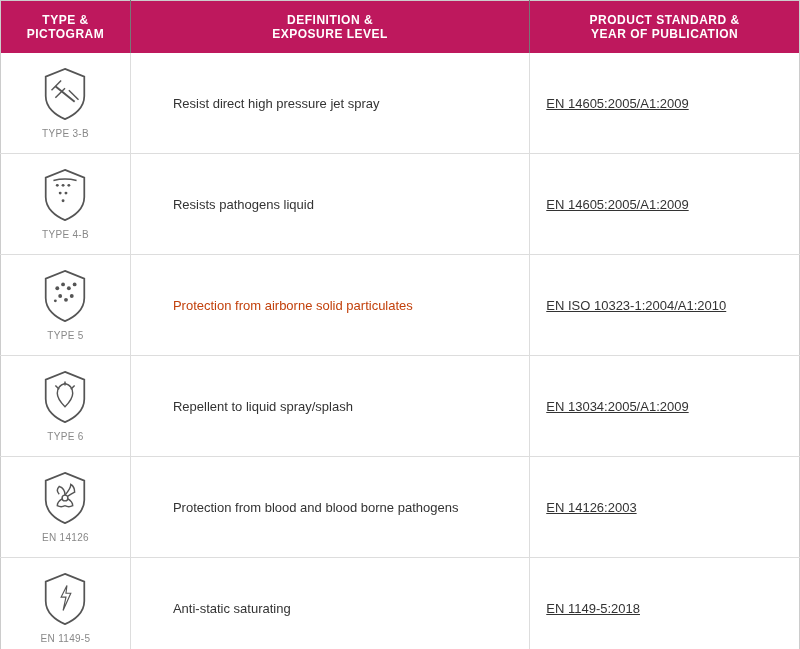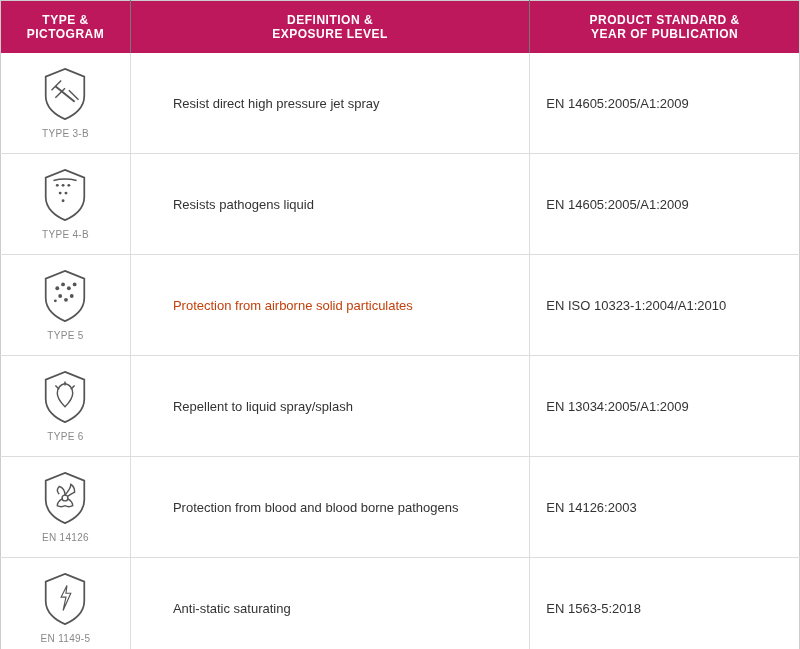--- a/index.html
+++ b/index.html
@@ -50,20 +50,21 @@
     }
 
     td.def-col {
       width: 400px;
       border-right: 1px solid #ddd;
       padding-left: 42px;
     }
 
     td.std-col {
       width: 270px;
+      text-decoration: underline;
     }
 
     .type-label {
       font-size: 10px;
       color: #888;
       margin-top: 4px;
       font-weight: normal;
       text-transform: uppercase;
       letter-spacing: 0.3px;
     }
@@ -198,16 +199,16 @@
     <span><svg class="shield" viewBox="0 0 48 56" xmlns="http://www.w3.org/2000/svg">
     <path d="M24 2 L44 10 L44 30 C44 42 34 50 24 54 C14 50 4 42 4 30 L4 10 Z" fill="none" stroke="#555" stroke-width="1.8"></path>
 
       <path d="M26 14 L20 26 L25 26 L22 40 L30 22 L25 22 Z" stroke="#555" stroke-width="1.2" fill="none"></path>
 
   </svg></span>
     <div class="type-label">EN 1149-5</div>
   </div>
         </td>
         <td class="def-col"><span>Anti-static saturating</span></td>
-        <td class="std-col"><span>EN 1563-5:2018</span></td>
+        <td class="std-col"><span>EN 1149-5:2018</span></td>
       </tr>
     </tbody>
 </table>
 
 </body></html>

